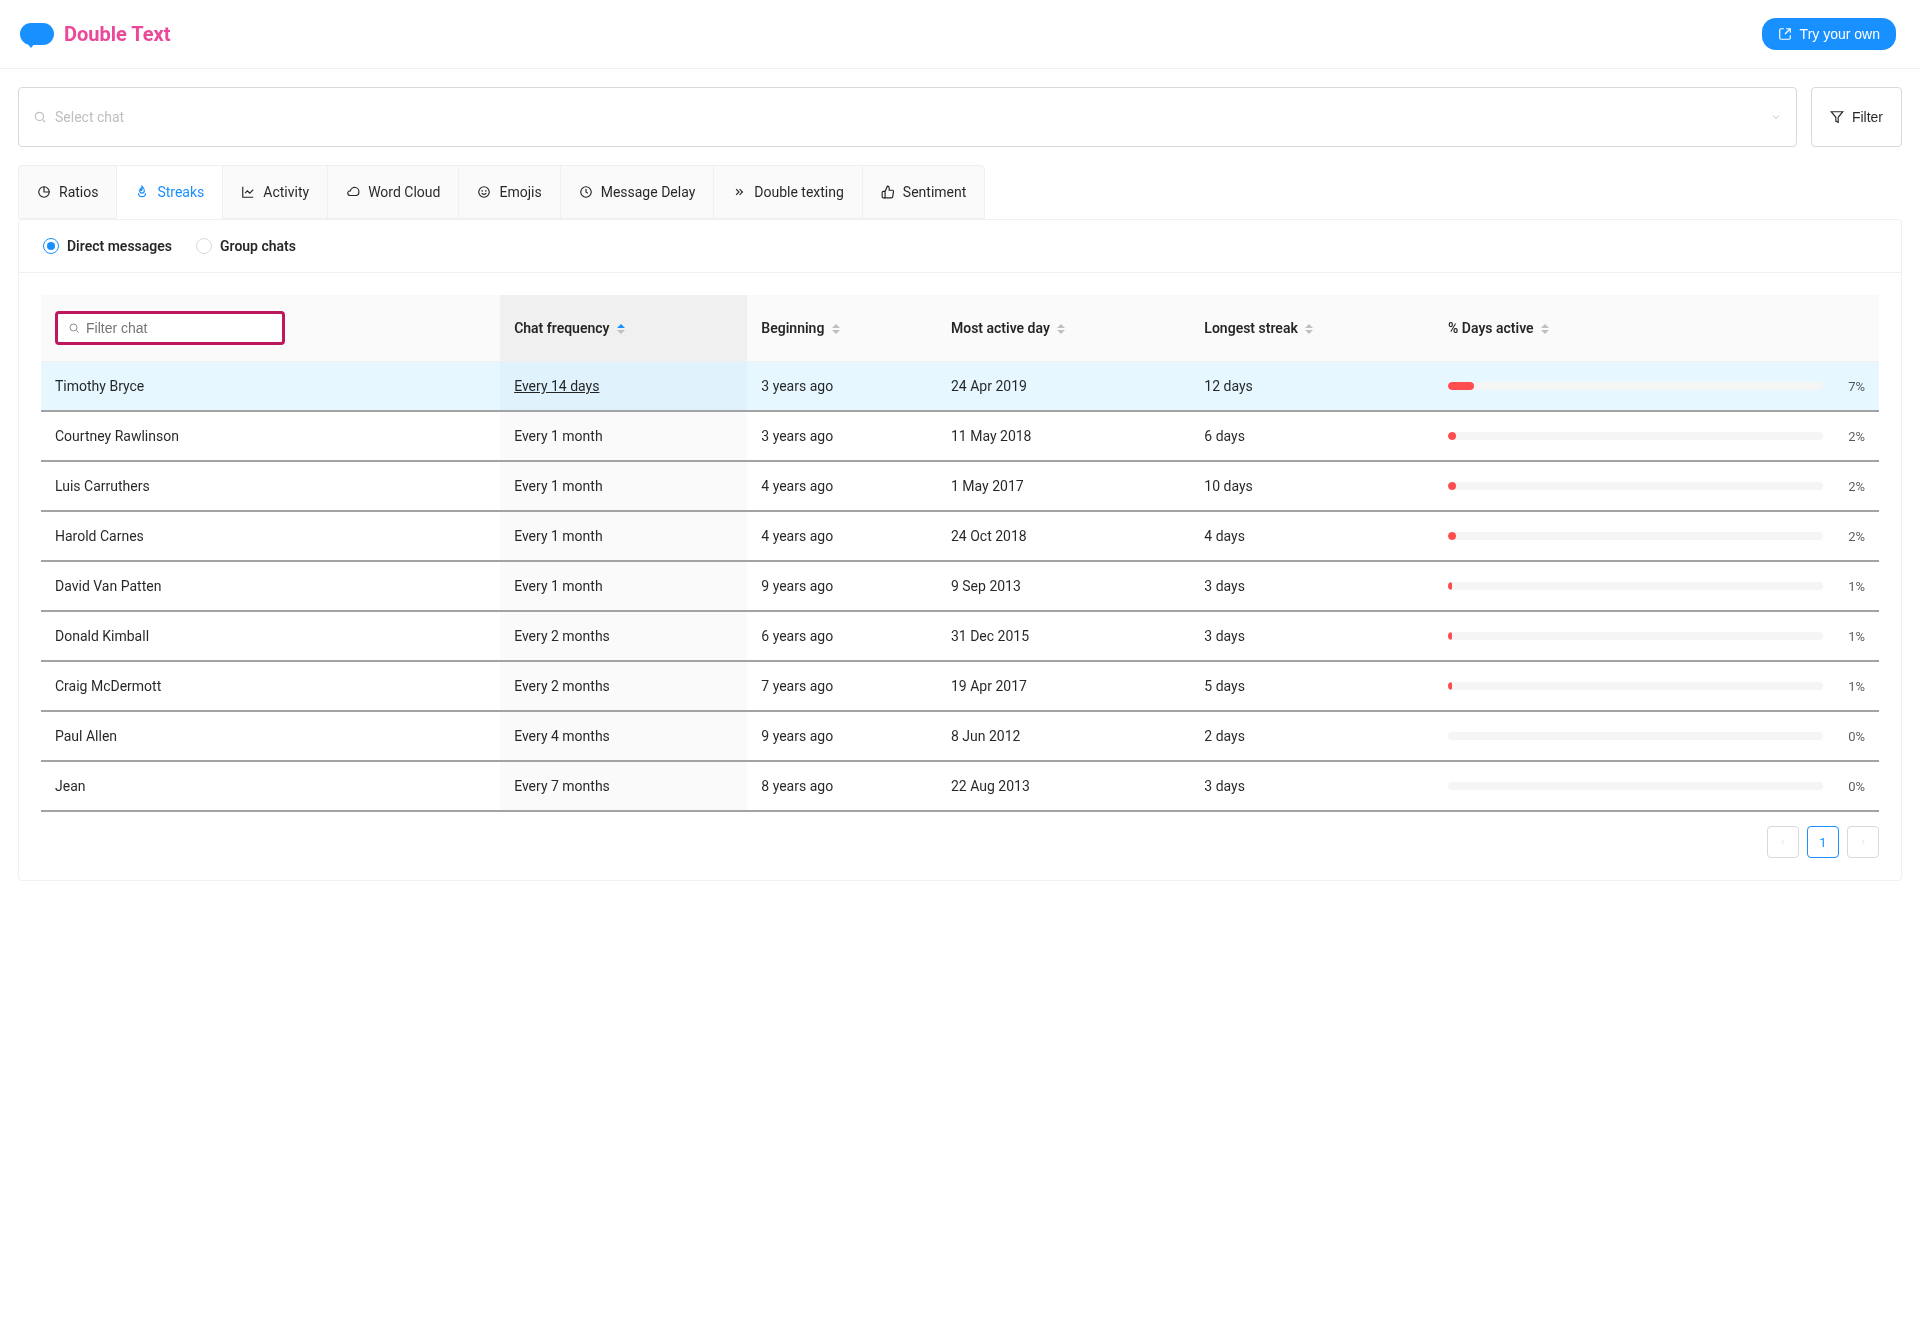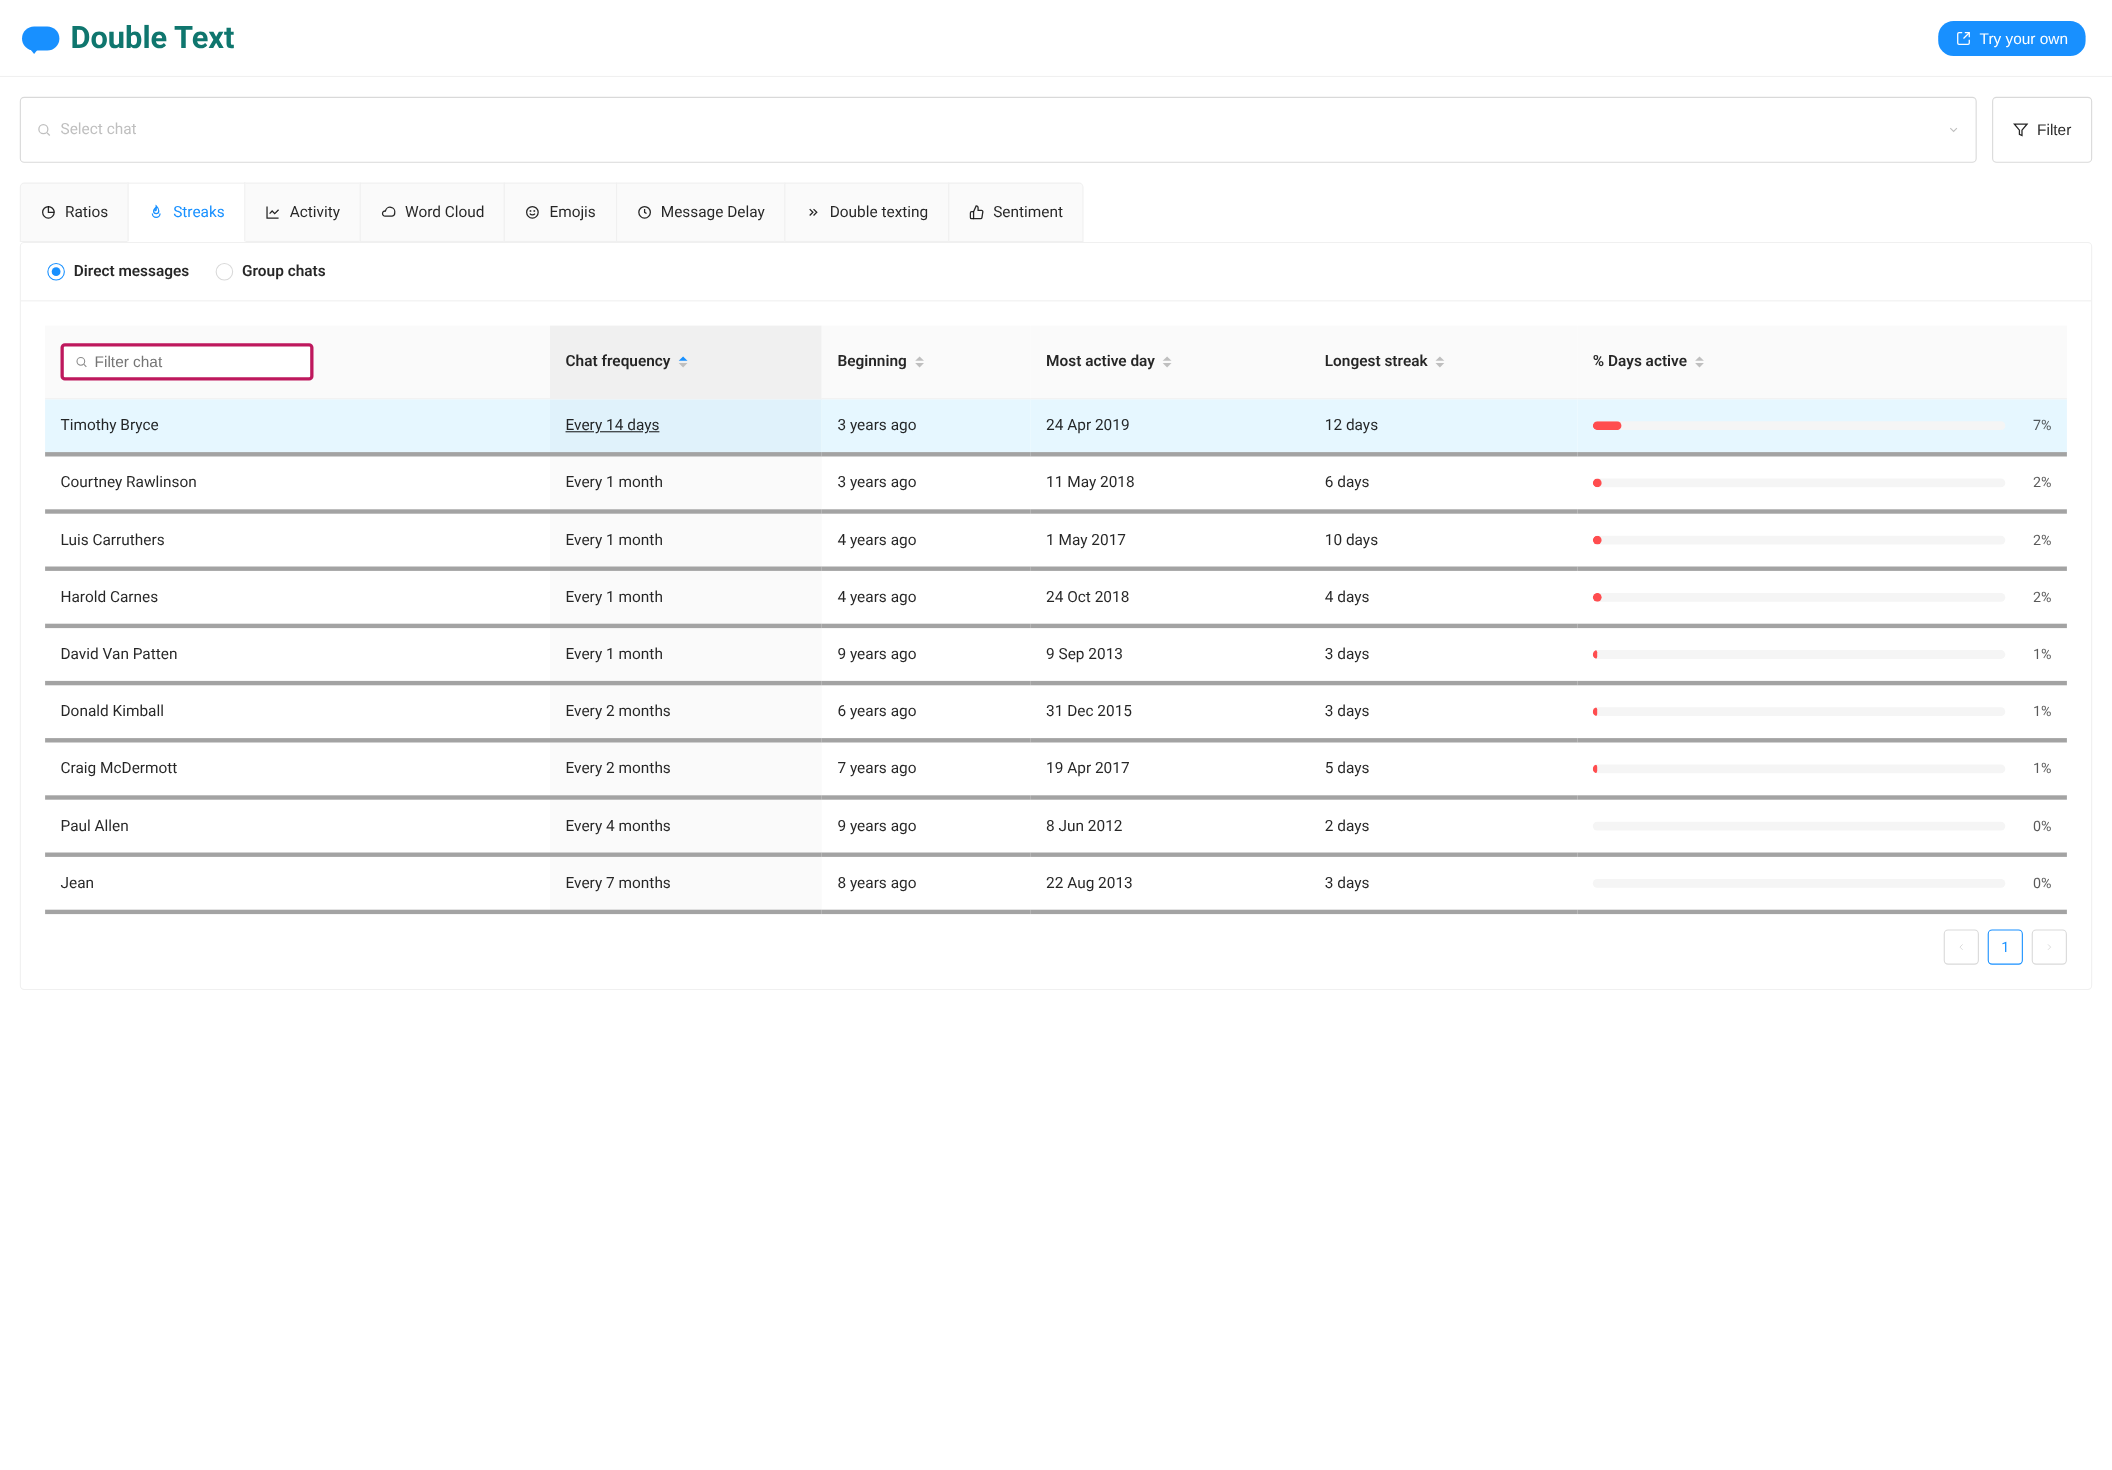--- a/index.html
+++ b/index.html
@@ -25,21 +25,21 @@
 }
 .logo-bubble::after {
   content: '';
   position: absolute;
   bottom: -3px; left: 7px;
   width: 0; height: 0;
   border-left: 4px solid transparent;
   border-right: 4px solid transparent;
   border-top: 5px solid #1890ff;
 }
-.logo-text { font-size: 28px; font-weight: 700; color: #0f766e; }
+.logo-text { font-size: 20px; font-weight: 700; color: #ec4899; }
 .try-btn {
   background: #1890ff; color: #fff; border: none;
   padding: 8px 16px; border-radius: 14px; font-size: 14px;
   display: flex; align-items: center; gap: 8px; cursor: pointer;
 }
 .content { padding: 18px 18px 24px; }
 .top-row { display: flex; gap: 14px; margin-bottom: 18px; }
 .select-chat {
   flex: 1; border: 1px solid #d9d9d9; border-radius: 4px;
   padding: 10px 14px; display: flex; align-items: center;
@@ -76,21 +76,21 @@
 .radio-item.selected .radio-inner { display: block; }
 .table-wrap { padding: 22px; }
 table { width: 100%; border-collapse: collapse; }
 thead th {
   background: #fafafa; text-align: left; font-weight: 600;
   padding: 16px 14px; font-size: 14px; color: rgba(0,0,0,0.85);
   border-bottom: 1px solid #f0f0f0;
 }
 thead th:nth-child(2) { background: #f0f0f0; }
 tbody td {
-  padding: 16px 14px; border-bottom: 4px solid #a3a3a3; font-size: 14px;
+  padding: 16px 14px; border-bottom: 2px solid #a3a3a3; font-size: 14px;
 }
 tbody tr.highlight td { background: #e6f7ff; }
 tbody tr.highlight td:nth-child(2) { background: #e0f2fb; text-decoration: underline; }
 tbody td:nth-child(2) { background: #fafafa; }
 .filter-input {
   border: 3px solid #be185d; border-radius: 4px; padding: 6px 10px;
   display: flex; align-items: center; gap: 6px; background: #fff;
   width: 230px;
 }
 .filter-input input { border: none; outline: none; font-size: 14px; width: 100%; background: transparent; }

